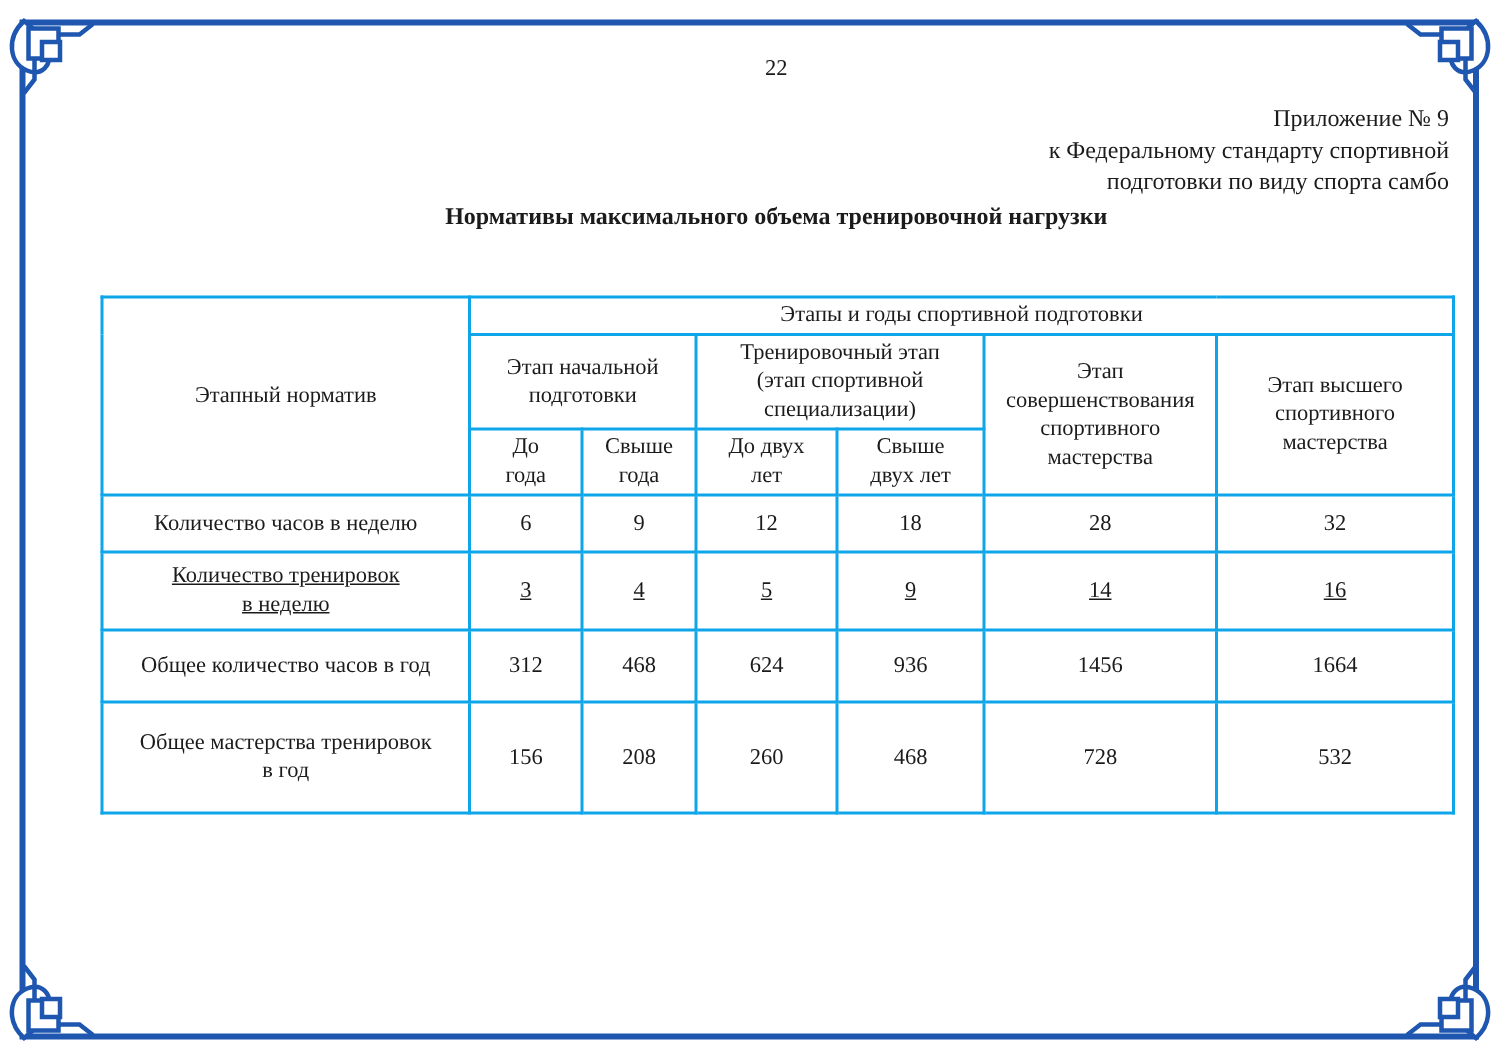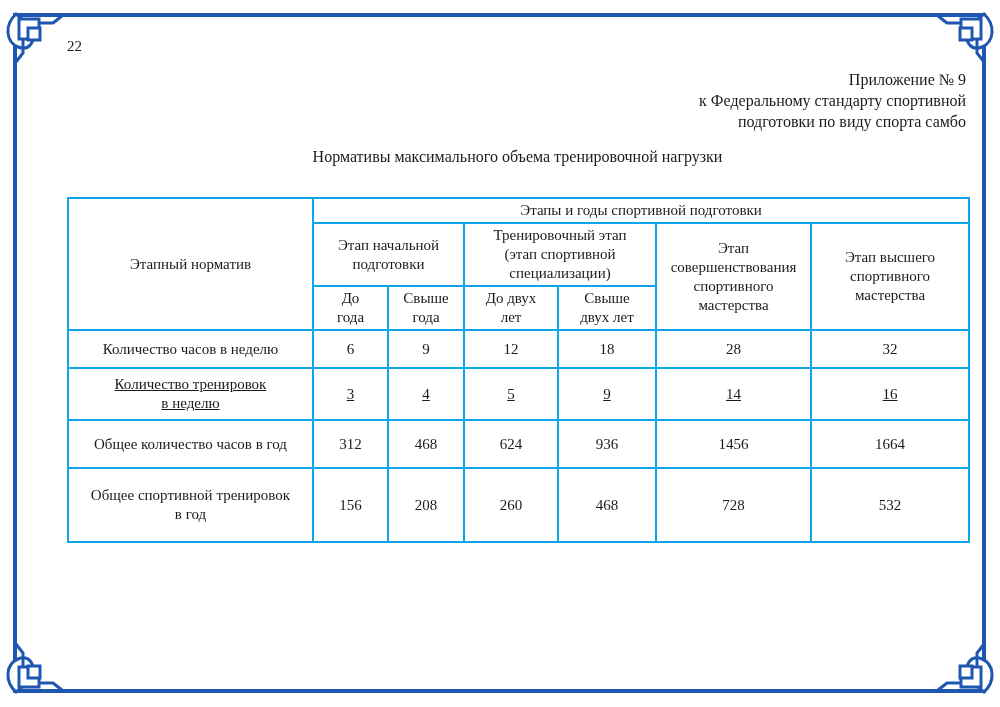--- a/index.html
+++ b/index.html
@@ -14,30 +14,30 @@
   #frame-svg {
     position: absolute; left: 0; top: 0;
     width: 1000px; height: 707px;
     pointer-events: none;
   }
   .content {
     position: absolute; left: 67px; top: 0; width: 901px;
   }
   .page-number {
     position: absolute; left: 0; top: 38px; width: 100%;
-    font-size: 15px;
+    text-align: center; font-size: 15px;
   }
   .appendix {
     position: absolute; right: 2px; top: 69px;
     text-align: right; font-size: 16px; line-height: 21px;
     white-space: pre-line;
   }
   .doc-title {
-    position: absolute; left: 0; top: 148px; width: 100%;
-    text-align: center; font-weight: normal; font-size: 16px;
+    position: absolute; left: 0; top: 136px; width: 100%;
+    text-align: center; font-weight: bold; font-size: 16px;
   }
   table.norms {
     position: absolute; left: 0; top: 197px;
     border-collapse: collapse;
     table-layout: fixed;
     width: 901px;
     font-size: 15px;
   }
   table.norms td {
     border: 2px solid #0ea5e9;
@@ -147,21 +147,21 @@
       <tr class="b-r3">
         <td>Общее количество часов в год</td>
         <td>312</td>
         <td>468</td>
         <td>624</td>
         <td>936</td>
         <td>1456</td>
         <td>1664</td>
       </tr>
       <tr class="b-r4">
-        <td>Общее спортивной тренировок
+        <td>Общее мастерства тренировок
 в год</td>
         <td>156</td>
         <td>208</td>
         <td>260</td>
         <td>468</td>
         <td>728</td>
         <td>532</td>
       </tr>
     </tbody>
   </table>

